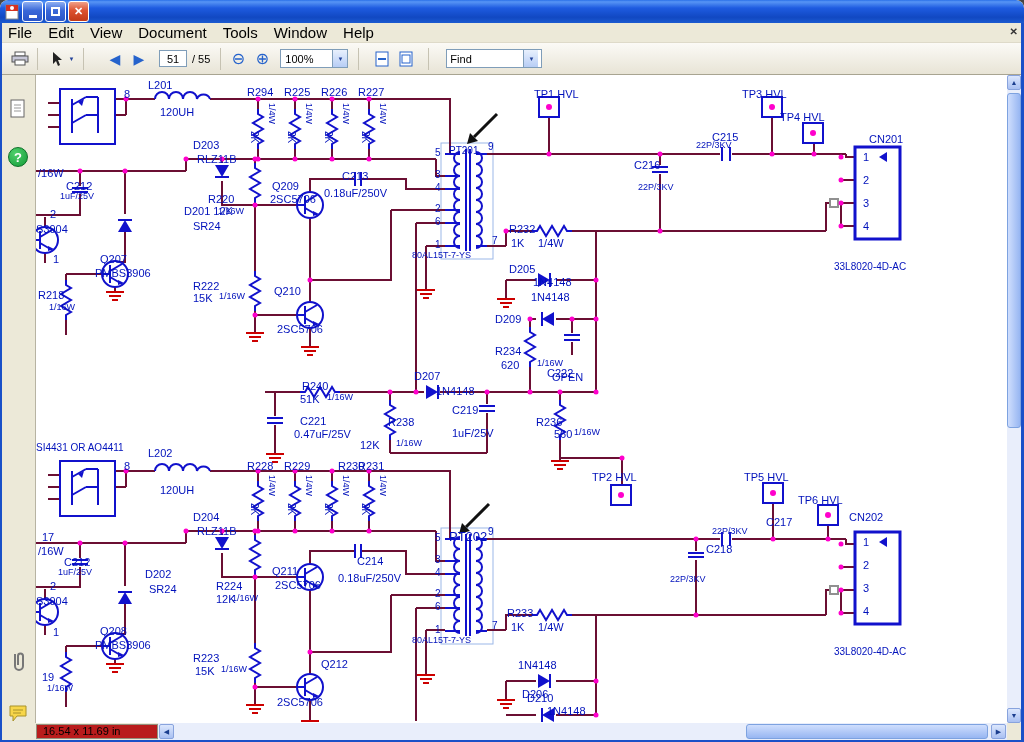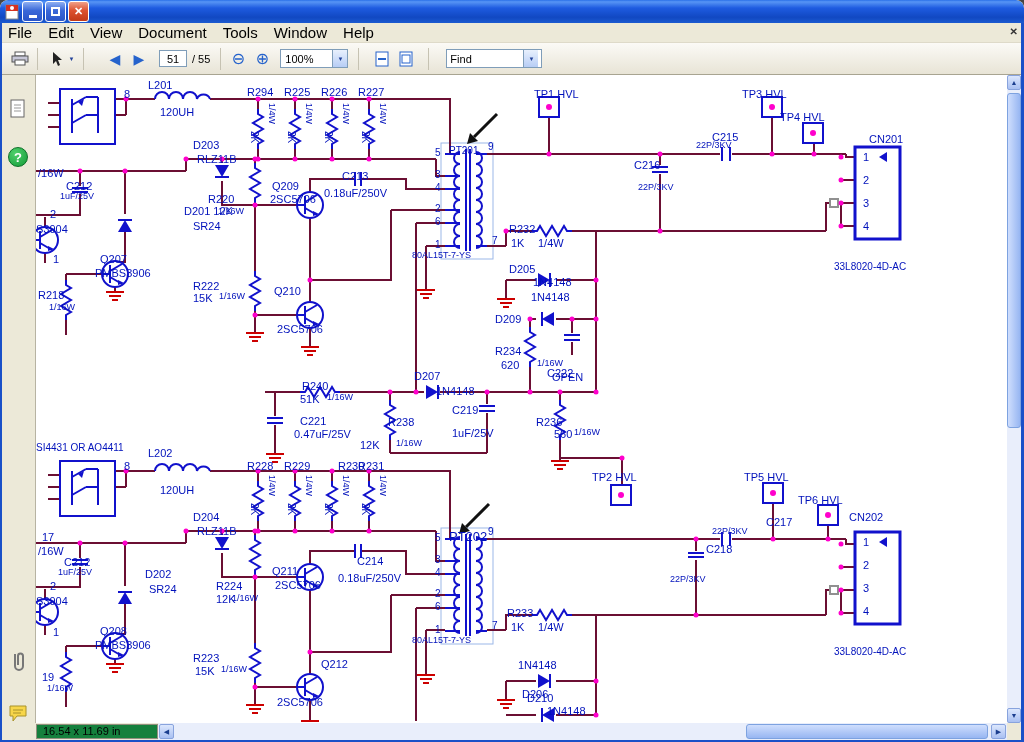--- a/index.html
+++ b/index.html
@@ -43,21 +43,21 @@
   .helpcircle{width:20px;height:20px;border-radius:50%;background:radial-gradient(circle at 35% 30%,#4fd06c,#149b38);color:#fff;
     font-size:13px;font-weight:bold;display:flex;align-items:center;justify-content:center;border:1px solid #0c7028;}
   .docarea{position:absolute;left:36px;top:0;width:971px;height:648px;background:#fff;overflow:hidden;}
   .slabel{position:absolute;font-size:11px;color:#0011bb;white-space:nowrap;transform-origin:0 0;line-height:1.1;}
   
   .vscroll{position:absolute;left:1007px;top:0;width:14px;height:648px;background:#e9eefb;}
   .sarrow{position:absolute;width:14px;height:15px;background:linear-gradient(180deg,#dce7fd,#a9c0f2);border:1px solid #88a3dd;border-radius:2px;
     display:flex;align-items:center;justify-content:center;font-size:7px;color:#1b3e8f;}
   .vthumb{position:absolute;left:0px;top:18px;width:14px;height:335px;background:linear-gradient(90deg,#cfdefd,#97b6f2);border:1px solid #7da2e0;border-radius:3px;}
   .bottombar{position:absolute;left:0;top:723px;width:1024px;height:17px;background:#ece9d8;}
-  .dimbox{position:absolute;left:36px;top:1px;width:122px;height:15px;border:1px solid #928f7e;background:#15803d;
+  .dimbox{position:absolute;left:36px;top:1px;width:122px;height:15px;border:1px solid #928f7e;background:#b91c1c;
     font-size:11px;line-height:13px;padding:0 6px;color:#000;}
   .hscroll{position:absolute;left:158px;top:0;width:849px;height:17px;background:#e9eefb;}
   .harrow{position:absolute;top:1px;width:15px;height:15px;background:linear-gradient(180deg,#dce7fd,#a9c0f2);border:1px solid #88a3dd;border-radius:2px;
     display:flex;align-items:center;justify-content:center;font-size:7px;color:#1b3e8f;}
   .hthumb{position:absolute;left:588px;top:1px;width:242px;height:15px;background:linear-gradient(180deg,#cfdefd,#97b6f2);border:1px solid #7da2e0;border-radius:3px;}
   .corner{position:absolute;left:1007px;top:0;width:17px;height:17px;background:#ece9d8;}
   .bstrip{position:absolute;left:0;top:740px;width:1024px;height:2px;background:#1a50c8;}
   .lstrip{position:absolute;left:0;top:23px;width:2px;height:719px;background:#1a50c8;}
   .rstrip{position:absolute;left:1021px;top:23px;width:3px;height:719px;background:#1a50c8;}
   

